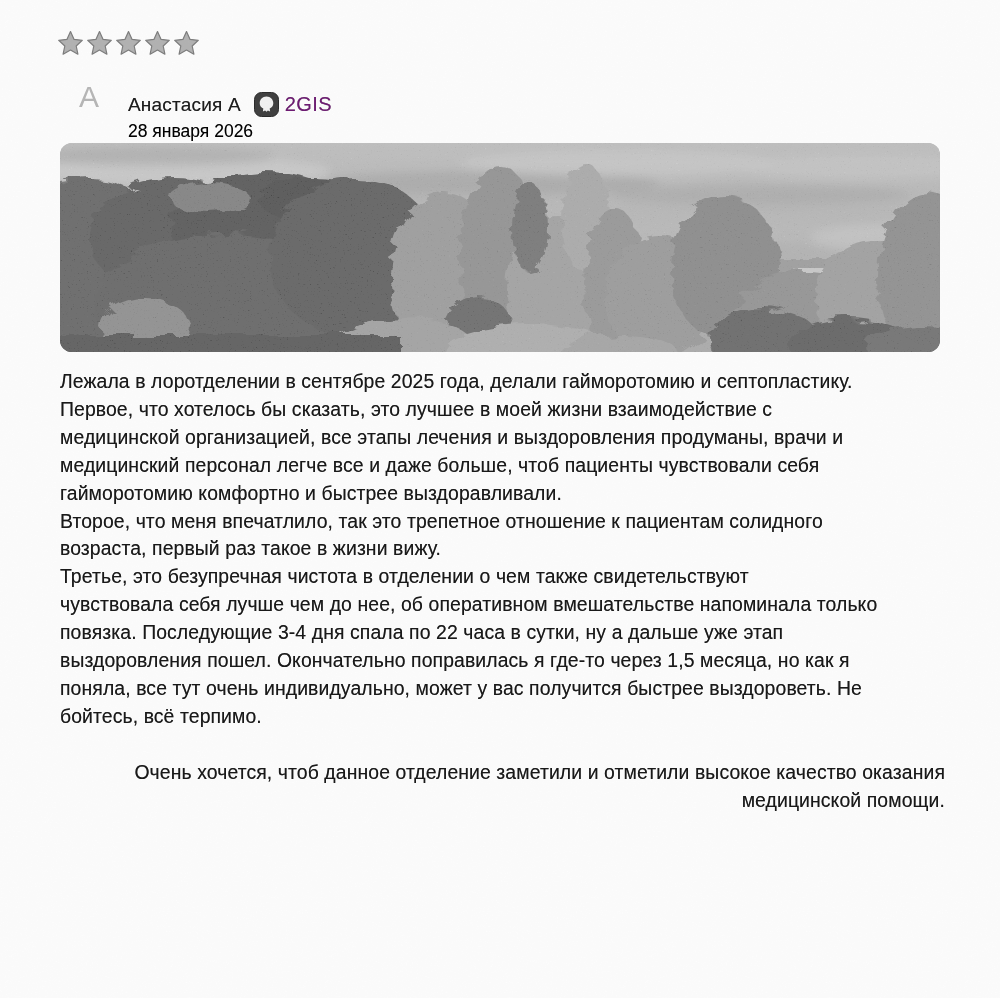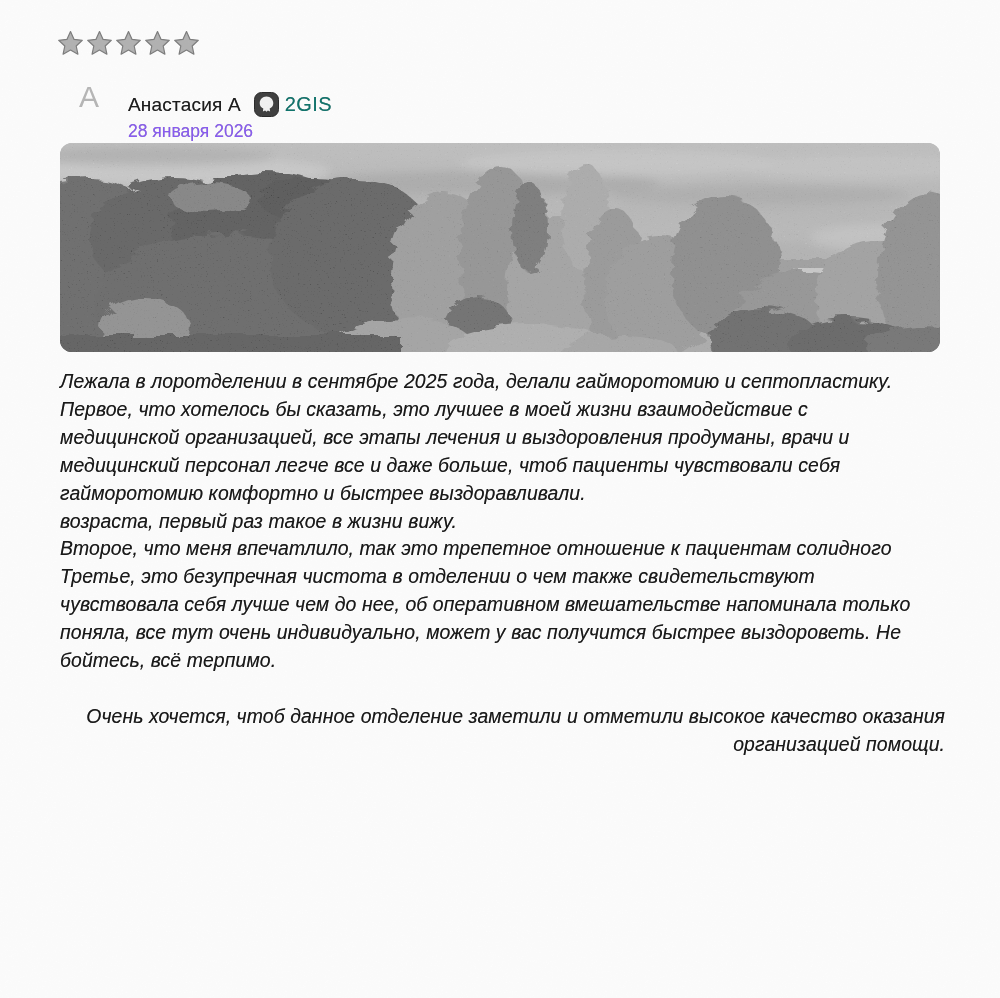--- a/index.html
+++ b/index.html
@@ -30,36 +30,35 @@
   }
   .meta{position:absolute;left:128px;top:77px;}
   .name-row{display:flex;align-items:center;font-size:19px;color:#1d1d1d;margin-top:15px;}
   .name-row .name{letter-spacing:0.2px;text-shadow:0 0 0.5px rgba(0,0,0,.45);}
   .badge{
     width:25px;height:25px;border-radius:7px;
     margin-left:13px;margin-right:6px;
     display:flex;align-items:center;justify-content:center;
     box-sizing:border-box;
   }
-  .source{font-size:20px;letter-spacing:0.4px;color:#0f766e;text-shadow:0 0 0.5px rgba(0,0,0,.4);}
-  .date{margin-top:4px;font-size:17.5px;color:#8b5cf6;text-shadow:0 0 0.5px rgba(0,0,0,.35);}
+  .source{font-size:20px;letter-spacing:0.4px;color:#701a75;text-shadow:0 0 0.5px rgba(0,0,0,.4);}
+  .date{margin-top:4px;font-size:17.5px;color:#000000;text-shadow:0 0 0.5px rgba(0,0,0,.35);}
   
   .photo{
     position:absolute;left:60px;top:143px;
     width:880px;height:209px;border-radius:12px;overflow:hidden;
     background:#bdbdbd;
   }
   .photo svg{display:block;width:880px;height:209px;}
   
   .body-text{
     position:absolute;left:60px;top:368px;width:885px;
     font-size:19.4px;line-height:27.9px;color:#191919;
     text-shadow:0 0 0.6px rgba(0,0,0,.5);
     letter-spacing:0.1px;
-    font-style:italic;
   }
   .para{margin:0;}
   .para.gap{margin-top:27.9px;text-align:right;}
   .line{white-space:nowrap;}
 </style>
 </head>
 <body>
 
 <div class="page">
 
@@ -190,34 +189,36 @@
 
   <div class="body-text" id="review-body">
       <div class="para">
         <div class="line">Лежала в лоротделении в сентябре 2025 года, делали гайморотомию и септопластику.</div>
         <div class="line">Первое, что хотелось бы сказать, это лучшее в моей жизни взаимодействие с</div>
         <div class="line">медицинской организацией, все этапы лечения и выздоровления продуманы, врачи и</div>
         <div class="line">медицинский персонал легче все и даже больше, чтоб пациенты чувствовали себя</div>
         <div class="line">гайморотомию комфортно и быстрее выздоравливали.</div>
       </div>
       <div class="para">
+        <div class="line">Второе, что меня впечатлило, так это трепетное отношение к пациентам солидного</div>
         <div class="line">возраста, первый раз такое в жизни вижу.</div>
-        <div class="line">Второе, что меня впечатлило, так это трепетное отношение к пациентам солидного</div>
       </div>
       <div class="para">
         <div class="line">Третье, это безупречная чистота в отделении о чем также свидетельствуют</div>
       </div>
       <div class="para">
         <div class="line">чувствовала себя лучше чем до нее, об оперативном вмешательстве напоминала только</div>
+        <div class="line">повязка. Последующие 3-4 дня спала по 22 часа в сутки, ну а дальше уже этап</div>
+        <div class="line">выздоровления пошел. Окончательно поправилась я где-то через 1,5 месяца, но как я</div>
         <div class="line">поняла, все тут очень индивидуально, может у вас получится быстрее выздороветь. Не</div>
         <div class="line">бойтесь, всё терпимо.</div>
       </div>
       <div class="para gap">
         <div class="line">Очень хочется, чтоб данное отделение заметили и отметили высокое качество оказания</div>
-        <div class="line">организацией помощи.</div>
+        <div class="line">медицинской помощи.</div>
       </div>
     </div>
 
   <svg class="page-noise">
     <filter id="pnoise">
       <feTurbulence type="fractalNoise" baseFrequency="0.8" numOctaves="2" seed="4"></feTurbulence>
       <feColorMatrix type="matrix" values="0 0 0 0 0.3  0 0 0 0 0.3  0 0 0 0 0.3  0.7 0.7 0.7 0 0"></feColorMatrix>
     </filter>
     <rect width="1000" height="998" filter="url(#pnoise)"></rect>
   </svg>

